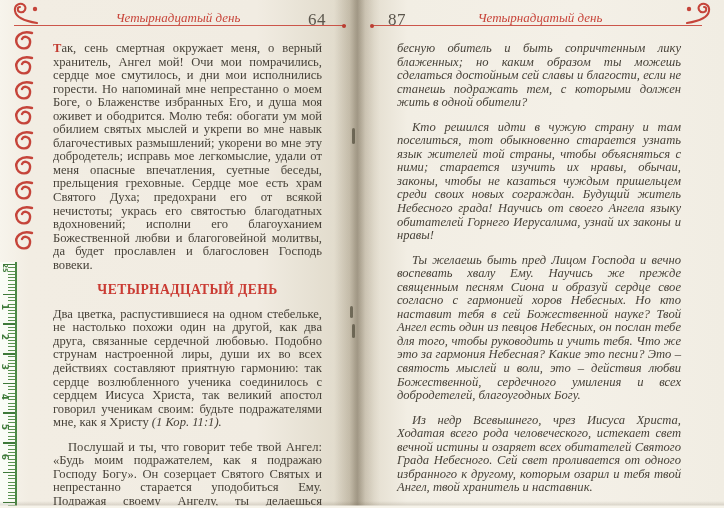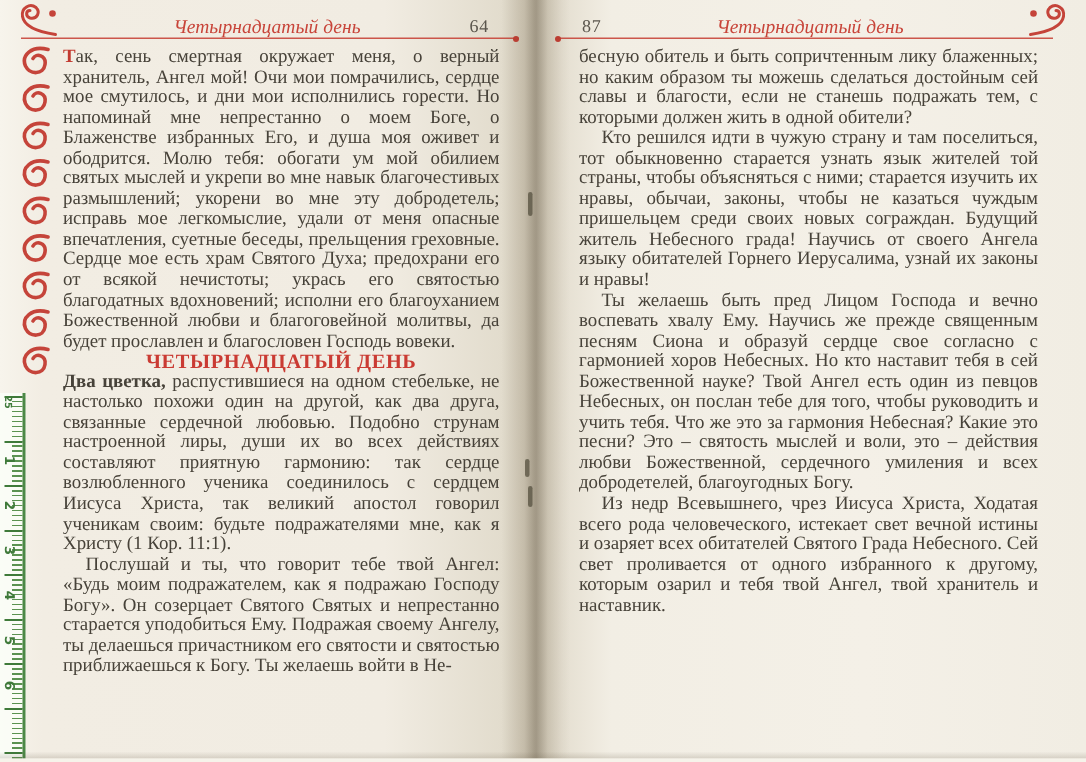--- a/index.html
+++ b/index.html
@@ -14,31 +14,31 @@
   .page-right{left:356px;width:368px;
     background:linear-gradient(to right,#cfc7b5 0%,#e5dfd1 5%,#f2eee4 14%,#f4f0e7 60%,#f1ede3 100%);}
   .gutter-shadow{position:absolute;left:334px;top:0;width:46px;height:508px;pointer-events:none;
     background:linear-gradient(to right,rgba(110,95,70,0) 0%,rgba(110,95,70,0.16) 34%,rgba(70,58,38,0.34) 51%,rgba(110,95,70,0.14) 68%,rgba(110,95,70,0) 100%);}
   .bottom-edge{position:absolute;left:0;bottom:0;width:724px;height:7px;pointer-events:none;
     background:linear-gradient(to top,#f6f3ea 0 2px,rgba(90,78,58,0.16) 3px,rgba(90,78,58,0) 100%);}
   .gutter-mark{position:absolute;width:3px;border-radius:2px;background:#55503f;opacity:.75;}
 
   
   .run-head{position:absolute;top:10px;font-style:italic;font-size:13px;color:#c8453a;}
-  .page-num{position:absolute;top:10px;font-style:normal;font-size:12px;color:#5a554c;letter-spacing:.5px;}
+  .page-num{position:absolute;top:10px;font-style:normal;font-size:17px;color:#5a554c;letter-spacing:.5px;}
   .head-rule{position:absolute;top:25px;height:1.4px;background:#c8453a;opacity:.9;}
   .rule-dot{position:absolute;top:24px;width:4px;height:4px;border-radius:50%;background:#c23a30;}
 
   
   .textcol{position:absolute;color:#474239;font-size:12.6px;line-height:13.55px;text-align:justify;}
-  .textcol p{margin:0;}
+  .textcol p{margin:11px;}
   .indent{text-indent:15px;}
   .lead-red{color:#c23a30;font-weight:bold;}
-  .lead-bold{font-weight:bold;}
-  .cite{}
+  .lead-bold{font-weight:normal;}
+  .cite{font-style:italic;}
   .day-heading{color:#ca3b33;font-weight:bold;font-size:13.6px;text-align:center;
     letter-spacing:.4px;margin:3px 0 2px 0;text-indent:0;}
 
   
   .corner-orn{position:absolute;pointer-events:none;}
   .swirl-border{position:absolute;left:13px;top:30px;width:24px;height:228px;}
 
   
   .ruler{position:absolute;left:0;top:262px;width:17px;height:246px;
     background:rgba(250,253,246,0.92);border-right:2px solid #4c8847;box-sizing:border-box;}
@@ -111,21 +111,21 @@
     <svg class="corner-orn" style="right:10px;top:1px;width:30px;height:26px;transform:scaleX(-1);" viewBox="0 0 30 26">
       <path d="M27 22 C14 20 6 16 5 10 C4 4 10 1 14 4 C17 7 15 12 10 11 C7 10 7 6 10 6" fill="none" stroke="#c5443a" stroke-width="2" stroke-linecap="round"></path>
       <circle cx="25" cy="8" r="2.2" fill="#c5443a"></circle>
     </svg>
 
     <span class="page-num" style="left:32px;">87</span>
     <span class="run-head" style="left:0;width:368px;text-align:center;">Четырнадцатый день</span>
     <div class="head-rule" style="left:16px;width:330px;"></div>
     <div class="rule-dot" style="left:14px;"></div>
 
-    <div class="textcol" style="left:30px;top:31px;width:306px;">
+    <div class="textcol" style="left:30px;top:31px;width:306px;font-style:italic;">
       <p>бесную обитель и быть сопричтенным лику блаженных; но каким образом ты можешь сделаться достойным сей славы и благости, если не станешь подражать тем, с которыми должен жить в одной обители?</p>
       <p class="indent">Кто решился идти в чужую страну и там поселиться, тот обыкновенно старается узнать язык жителей той страны, чтобы объясняться с ними; старается изучить их нравы, обычаи, законы, чтобы не казаться чуждым пришельцем среди своих новых сограждан. Будущий житель Небесного града! Научись от своего Ангела языку обитателей Горнего Иерусалима, узнай их законы и нравы!</p>
       <p class="indent">Ты желаешь быть пред Лицом Господа и вечно воспевать хвалу Ему. Научись же прежде священным песням Сиона и образуй сердце свое согласно с гармонией хоров Небесных. Но кто наставит тебя в сей Божественной науке? Твой Ангел есть один из певцов Небесных, он послан тебе для того, чтобы руководить и учить тебя. Что же это за гармония Небесная? Какие это песни? Это – святость мыслей и воли, это – действия любви Божественной, сердечного умиления и всех добродетелей, благоугодных Богу.</p>
       <p class="indent">Из недр Всевышнего, чрез Иисуса Христа, Ходатая всего рода человеческого, истекает свет вечной истины и озаряет всех обитателей Святого Града Небесного. Сей свет проливается от одного избранного к другому, которым озарил и тебя твой Ангел, твой хранитель и наставник.</p>
     </div>
   </div>
 
   <div class="gutter-shadow"></div>
   <div class="gutter-mark" style="left:352px;top:128px;height:16px;"></div>
   <div class="gutter-mark" style="left:350px;top:306px;height:12px;"></div>

